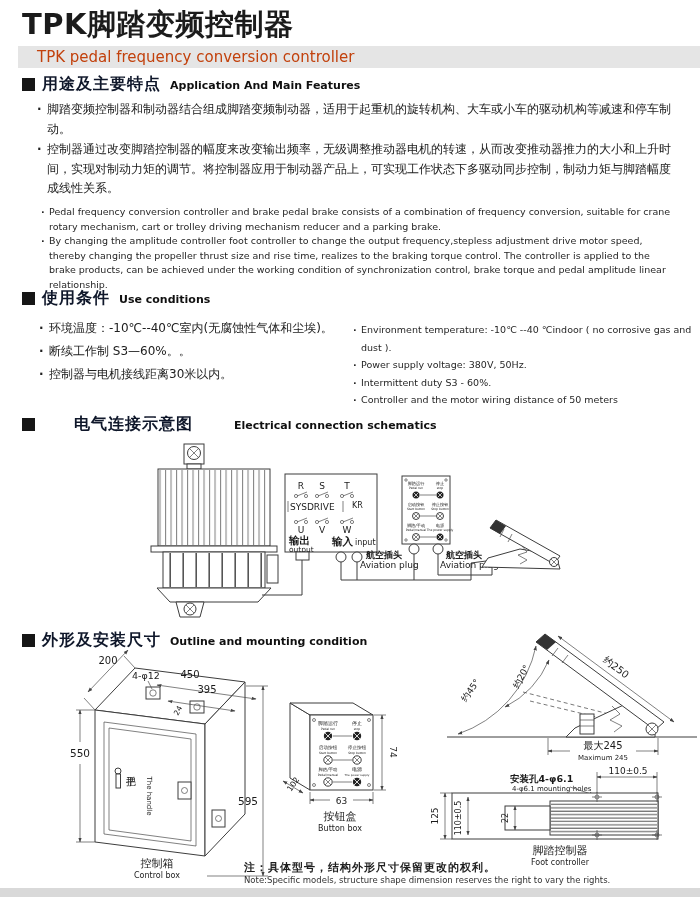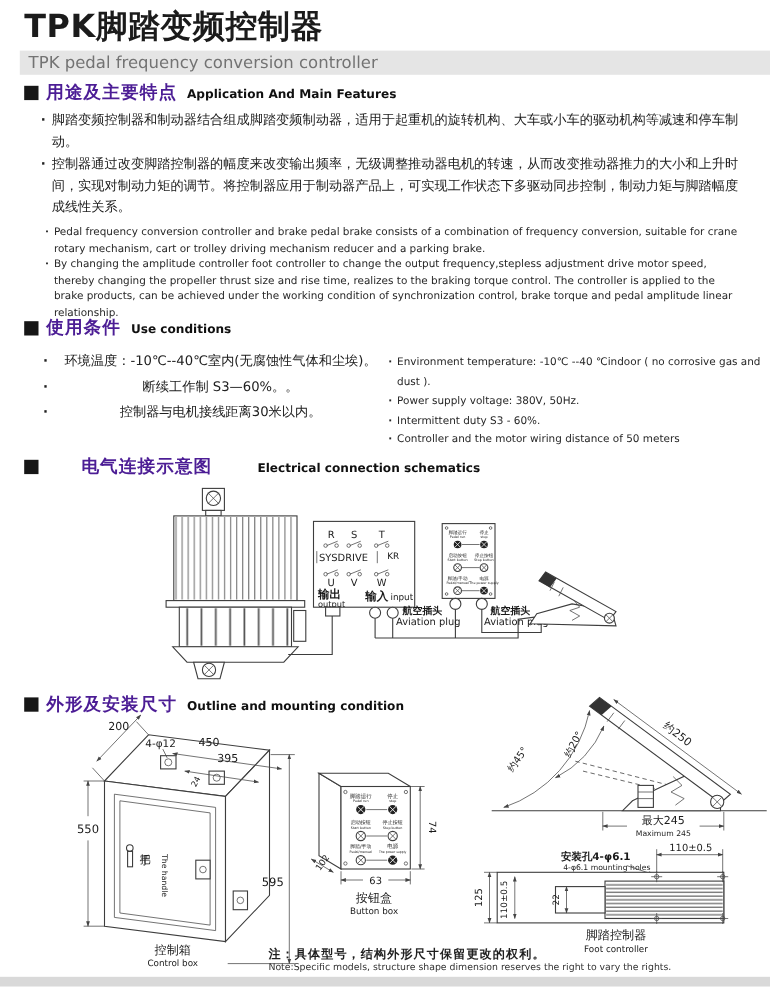--- a/index.html
+++ b/index.html
@@ -3,31 +3,31 @@
 <meta charset="utf-8">
 <style>
   *{box-sizing:border-box;}
   html,body{margin:0;padding:0;}
   body{width:700px;height:897px;background:#fff;color:#1a1a1a;
        font-family:"DejaVu Sans","Liberation Sans",sans-serif;}
   .page{position:relative;width:700px;height:897px;overflow:hidden;background:#fff;}
   .abs{position:absolute;}
   .title{left:22px;top:5px;font-size:29px;font-weight:700;color:#1b1b1b;letter-spacing:.5px;}
   .subbar{left:18px;top:46px;width:682px;height:22px;background:#e5e5e5;display:flex;align-items:center;}
-  .subbar span{font-size:15px;color:#737373;padding-left:8px;}
+  .subbar span{font-size:15px;color:#c2410c;padding-left:19px;}
   .sechead{display:flex;align-items:baseline;}
   .sechead .sq{width:13px;height:13px;background:#161616;align-self:center;margin-right:7px;}
-  .sechead .zh{font-size:16px;font-weight:700;color:#4c1d95;letter-spacing:1px;}
+  .sechead .zh{font-size:16px;font-weight:700;color:#0f172a;letter-spacing:1px;}
   .sechead .en{font-size:11px;font-weight:700;color:#101010;margin-left:9px;}
   .zhlist{font-size:12px;color:#202020;}
   .zhlist .li{position:relative;padding-left:11px;line-height:19.5px;margin-bottom:1px;}
   .li::before{content:"·";position:absolute;left:1px;top:0;font-weight:700;}
   .enlist{font-size:9.5px;color:#262626;}
   .enlist .li{position:relative;padding-left:9px;line-height:14.5px;}
-  .cond-zh .li{line-height:22px;text-align:center;}
+  .cond-zh .li{line-height:22px;}
   .cond-en .li{line-height:17.5px;}
   .note-zh{font-size:11px;font-weight:700;color:#1f1f1f;letter-spacing:1px;}
   .note-en{font-size:8.5px;color:#333;}
   .footerbar{left:0;top:888px;width:700px;height:9px;background:#d9d9d9;}
   svg{position:absolute;left:0;overflow:visible;}
   svg text{font-family:"DejaVu Sans","Liberation Sans",sans-serif;fill:#1a1a1a;}
   .ln{stroke:#3d3d3d;stroke-width:1;fill:none;}
   .lnt{stroke:#4a4a4a;stroke-width:.7;fill:none;}
   .fw{fill:#fff;stroke:#3d3d3d;stroke-width:1;}
   .dim{stroke:#4a4a4a;stroke-width:.7;fill:none;}

